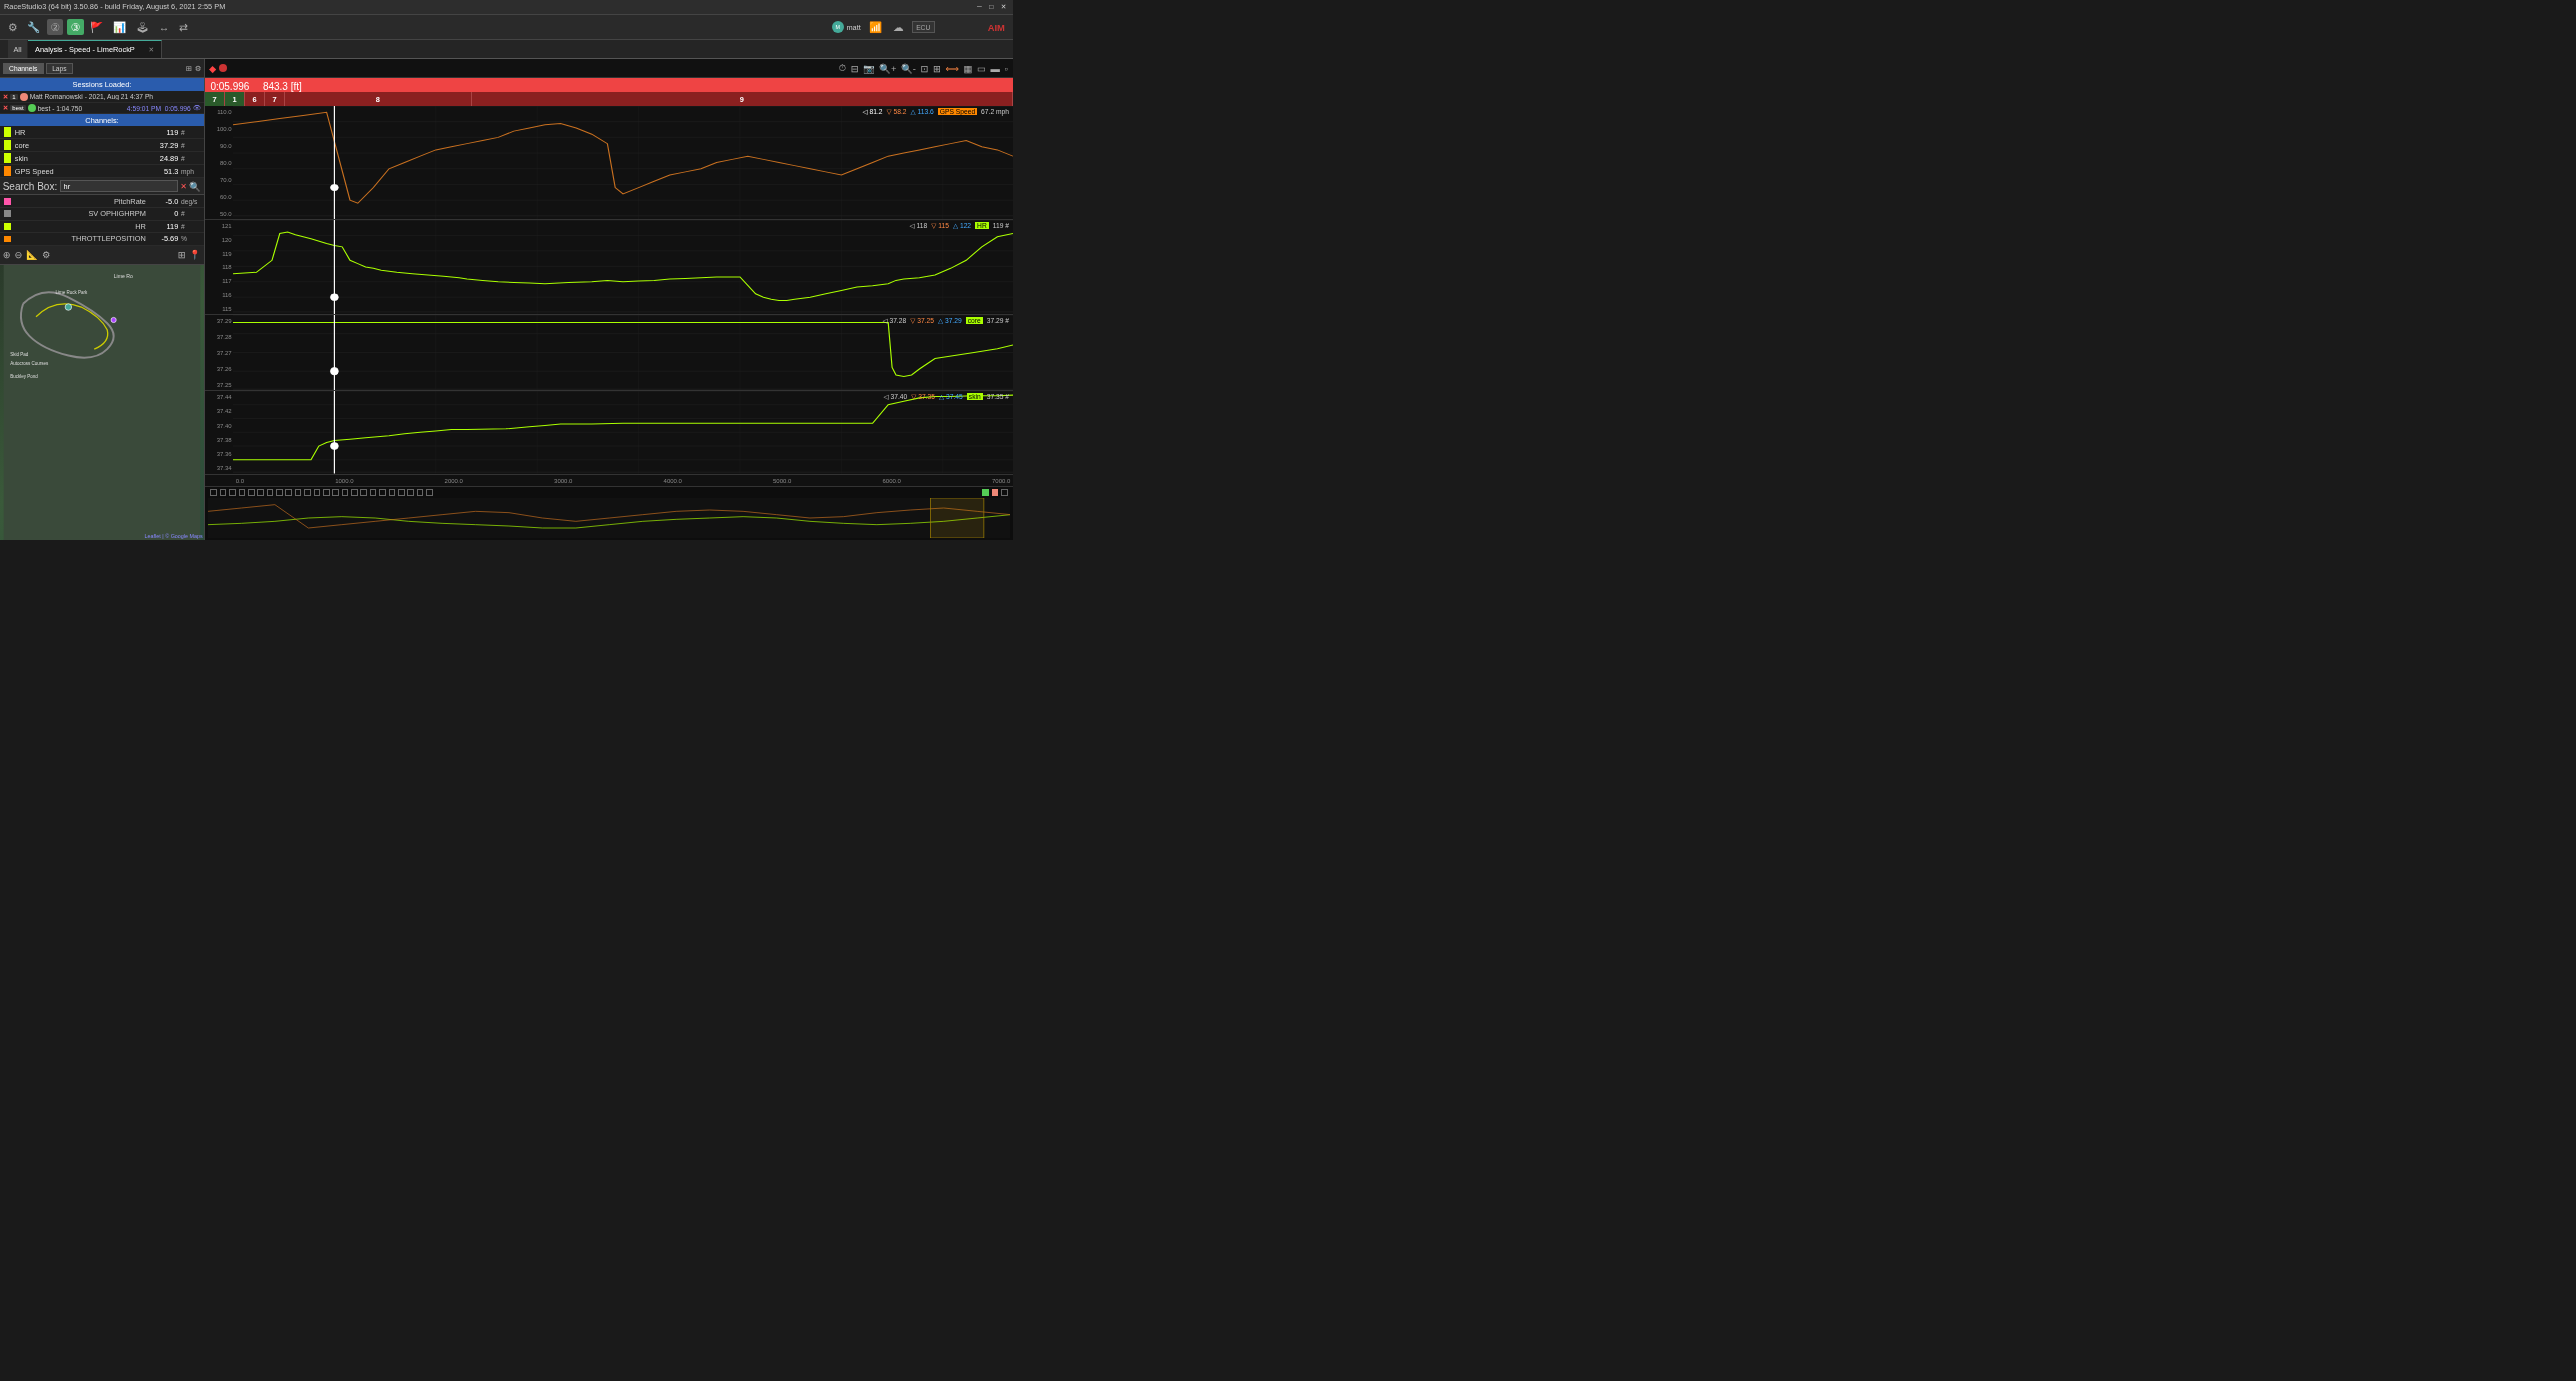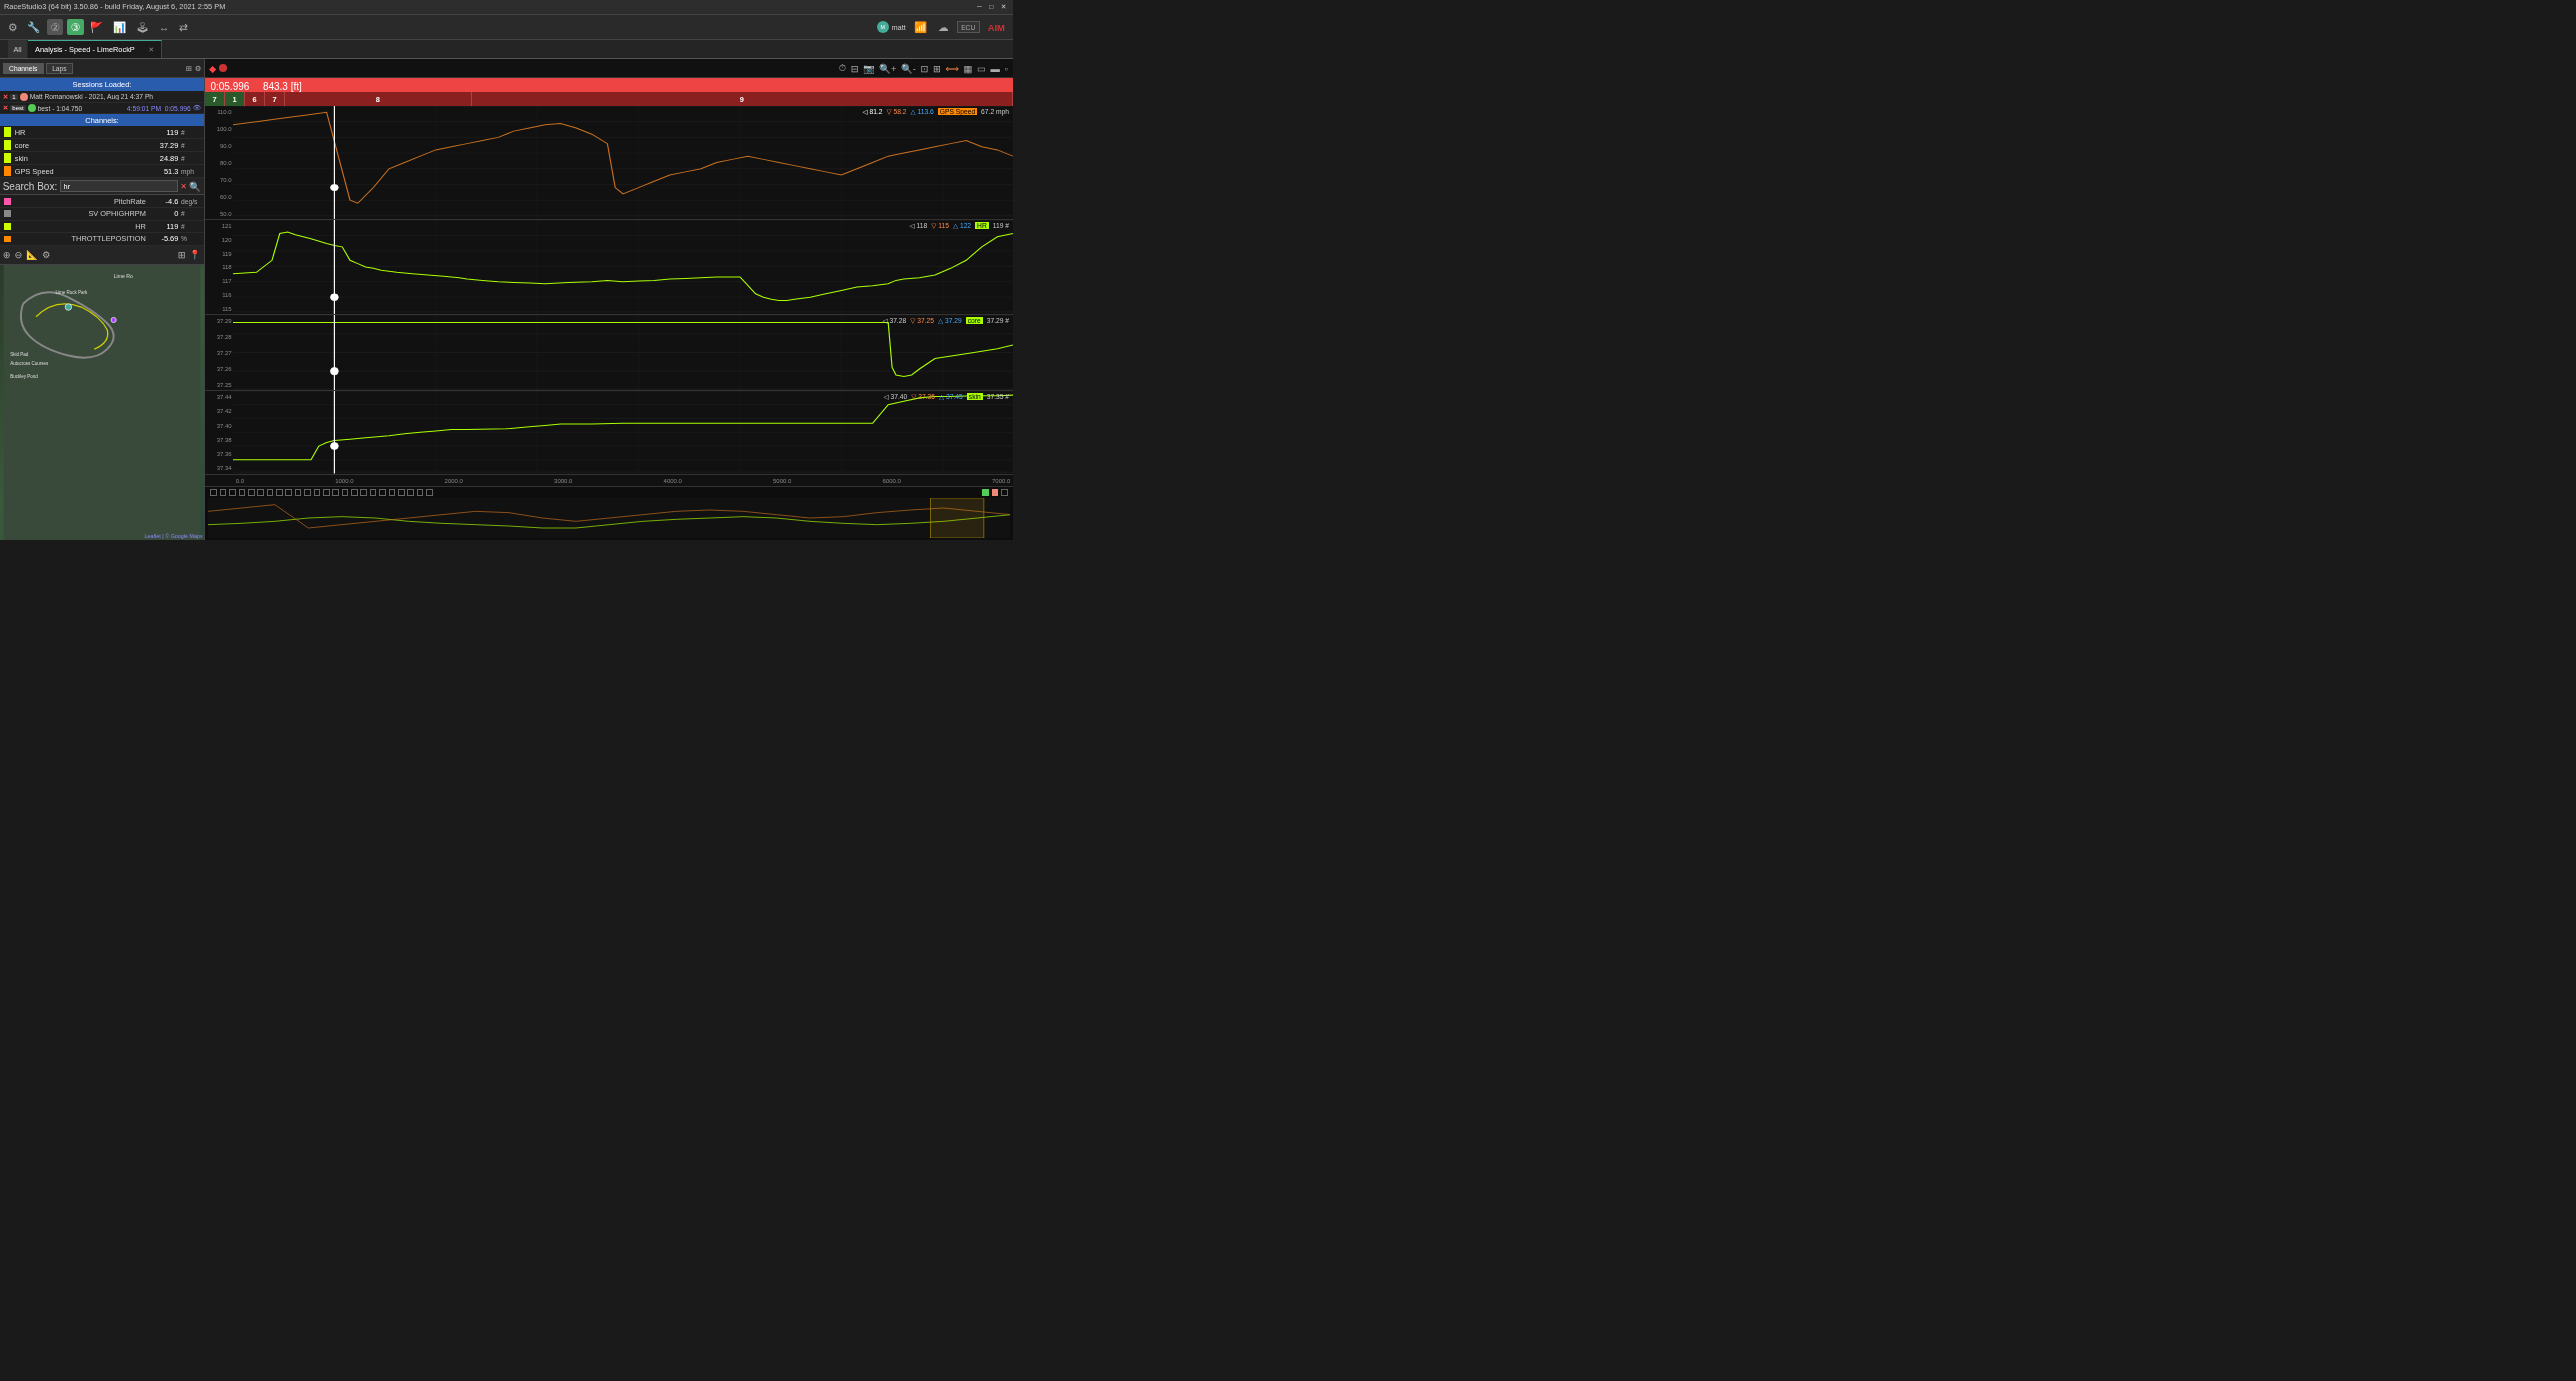--- a/index.html
+++ b/index.html
@@ -144,21 +144,21 @@
     <span class="toolbar-icon">⇄</span>
   </div>
   <div class="toolbar-right">
     <div class="user-indicator">
       <div class="green-circle">M</div>
       <span>matt</span>
     </div>
     <span class="toolbar-icon">📶</span>
     <span class="toolbar-icon">☁</span>
     <span class="toolbar-icon" style="background:#333;padding:1.3px 3.4px;border:0.7px solid #555;font-size:6.7px;color:#aaa;">ECU</span>
-    <span class="toolbar-icon" style="color:#c33;font-weight:bold;font-size:9.4px;">AIM</span>
+    <span class="toolbar-icon" style="color:#c33;font-weight:bold;font-size:9.4px;margin-left:45px;">AIM</span>
   </div>
 </div>
 
 <div id="tabbar">
   <div class="tab-all">All</div>
   <div class="tab active">
     <span>Analysis - Speed - LimeRockP</span>
     <span class="tab-close">✕</span>
   </div>
 </div>
@@ -226,21 +226,21 @@
     <div class="search-row">
       <span class="search-label">Search Box:</span>
       <input class="search-input" value="hr" type="text" style="">
       <span class="search-x">✕</span>
       <span class="search-btn">🔍</span>
     </div>
 
     <div class="search-result-row">
       <div class="sr-color sr-pink"></div>
       <span class="sr-name">PitchRate</span>
-      <span class="sr-value">-4.6</span>
+      <span class="sr-value">-5.0</span>
       <span class="sr-unit">deg/s</span>
     </div>
     <div class="search-result-row">
       <div class="sr-color" style="background:#888;"></div>
       <span class="sr-name">SV OPHIGHRPM</span>
       <span class="sr-value">0</span>
       <span class="sr-unit">#</span>
     </div>
     <div class="search-result-row">
       <div class="sr-color ch-lime"></div>

